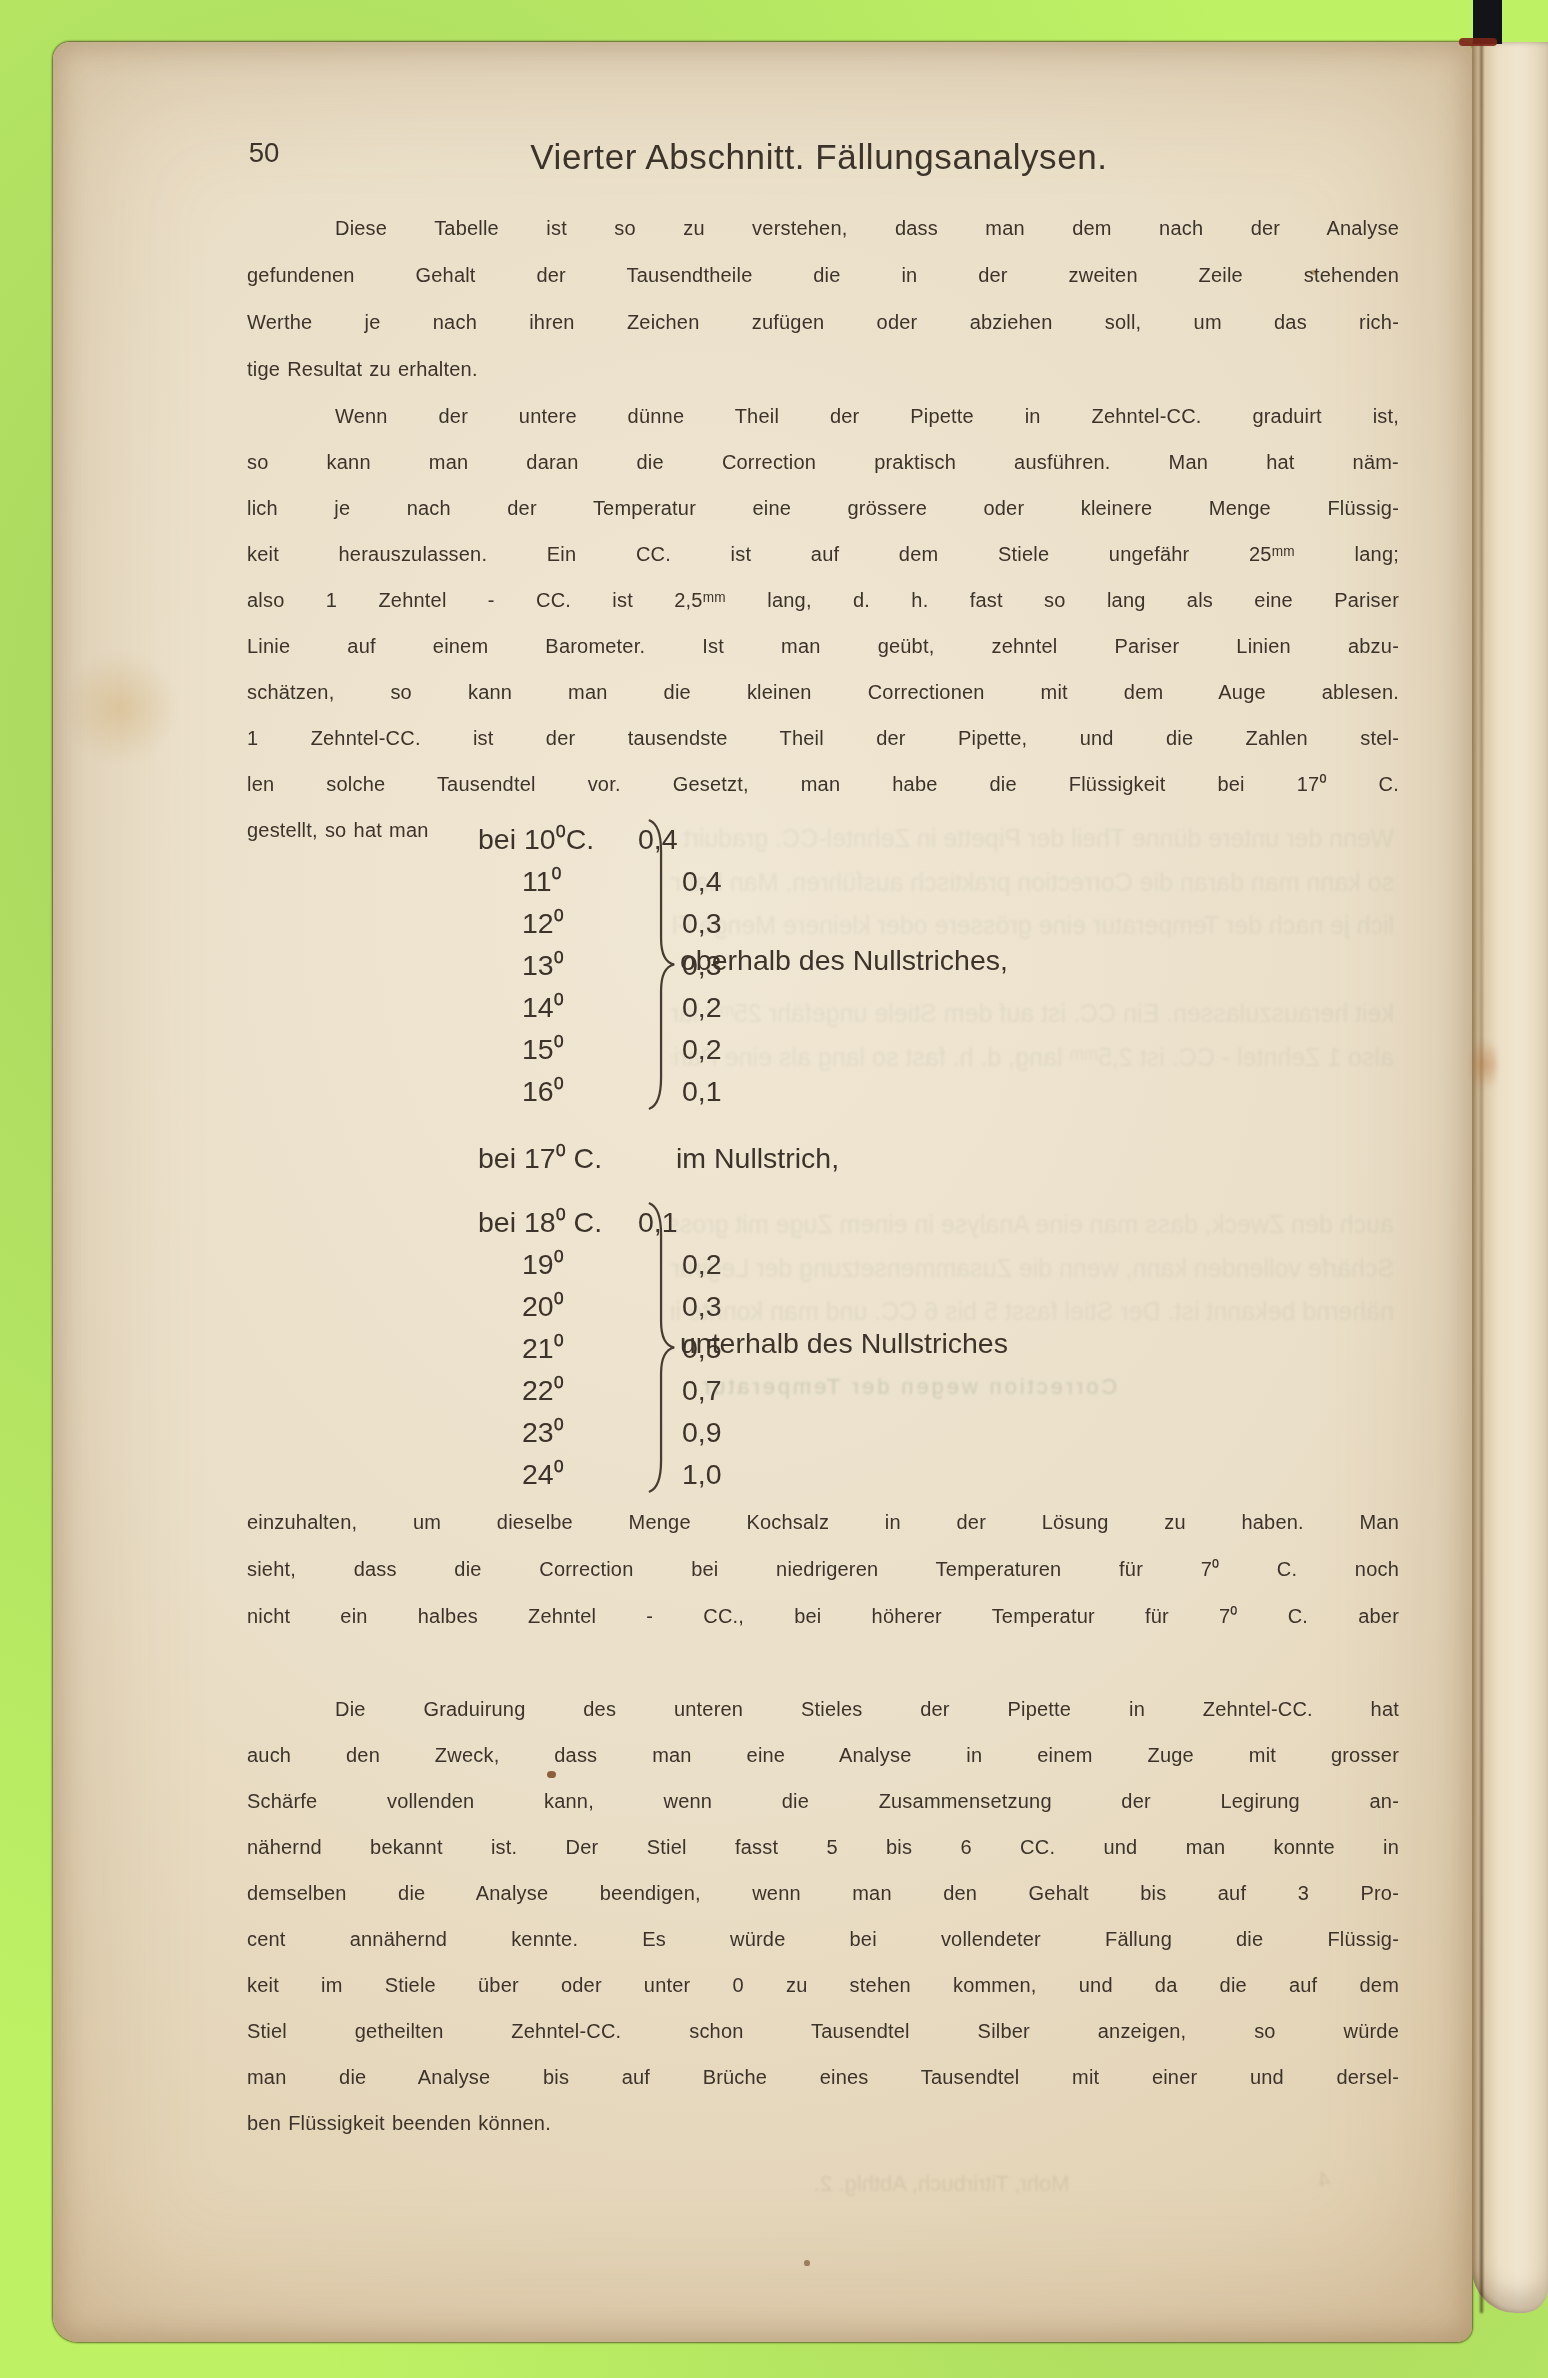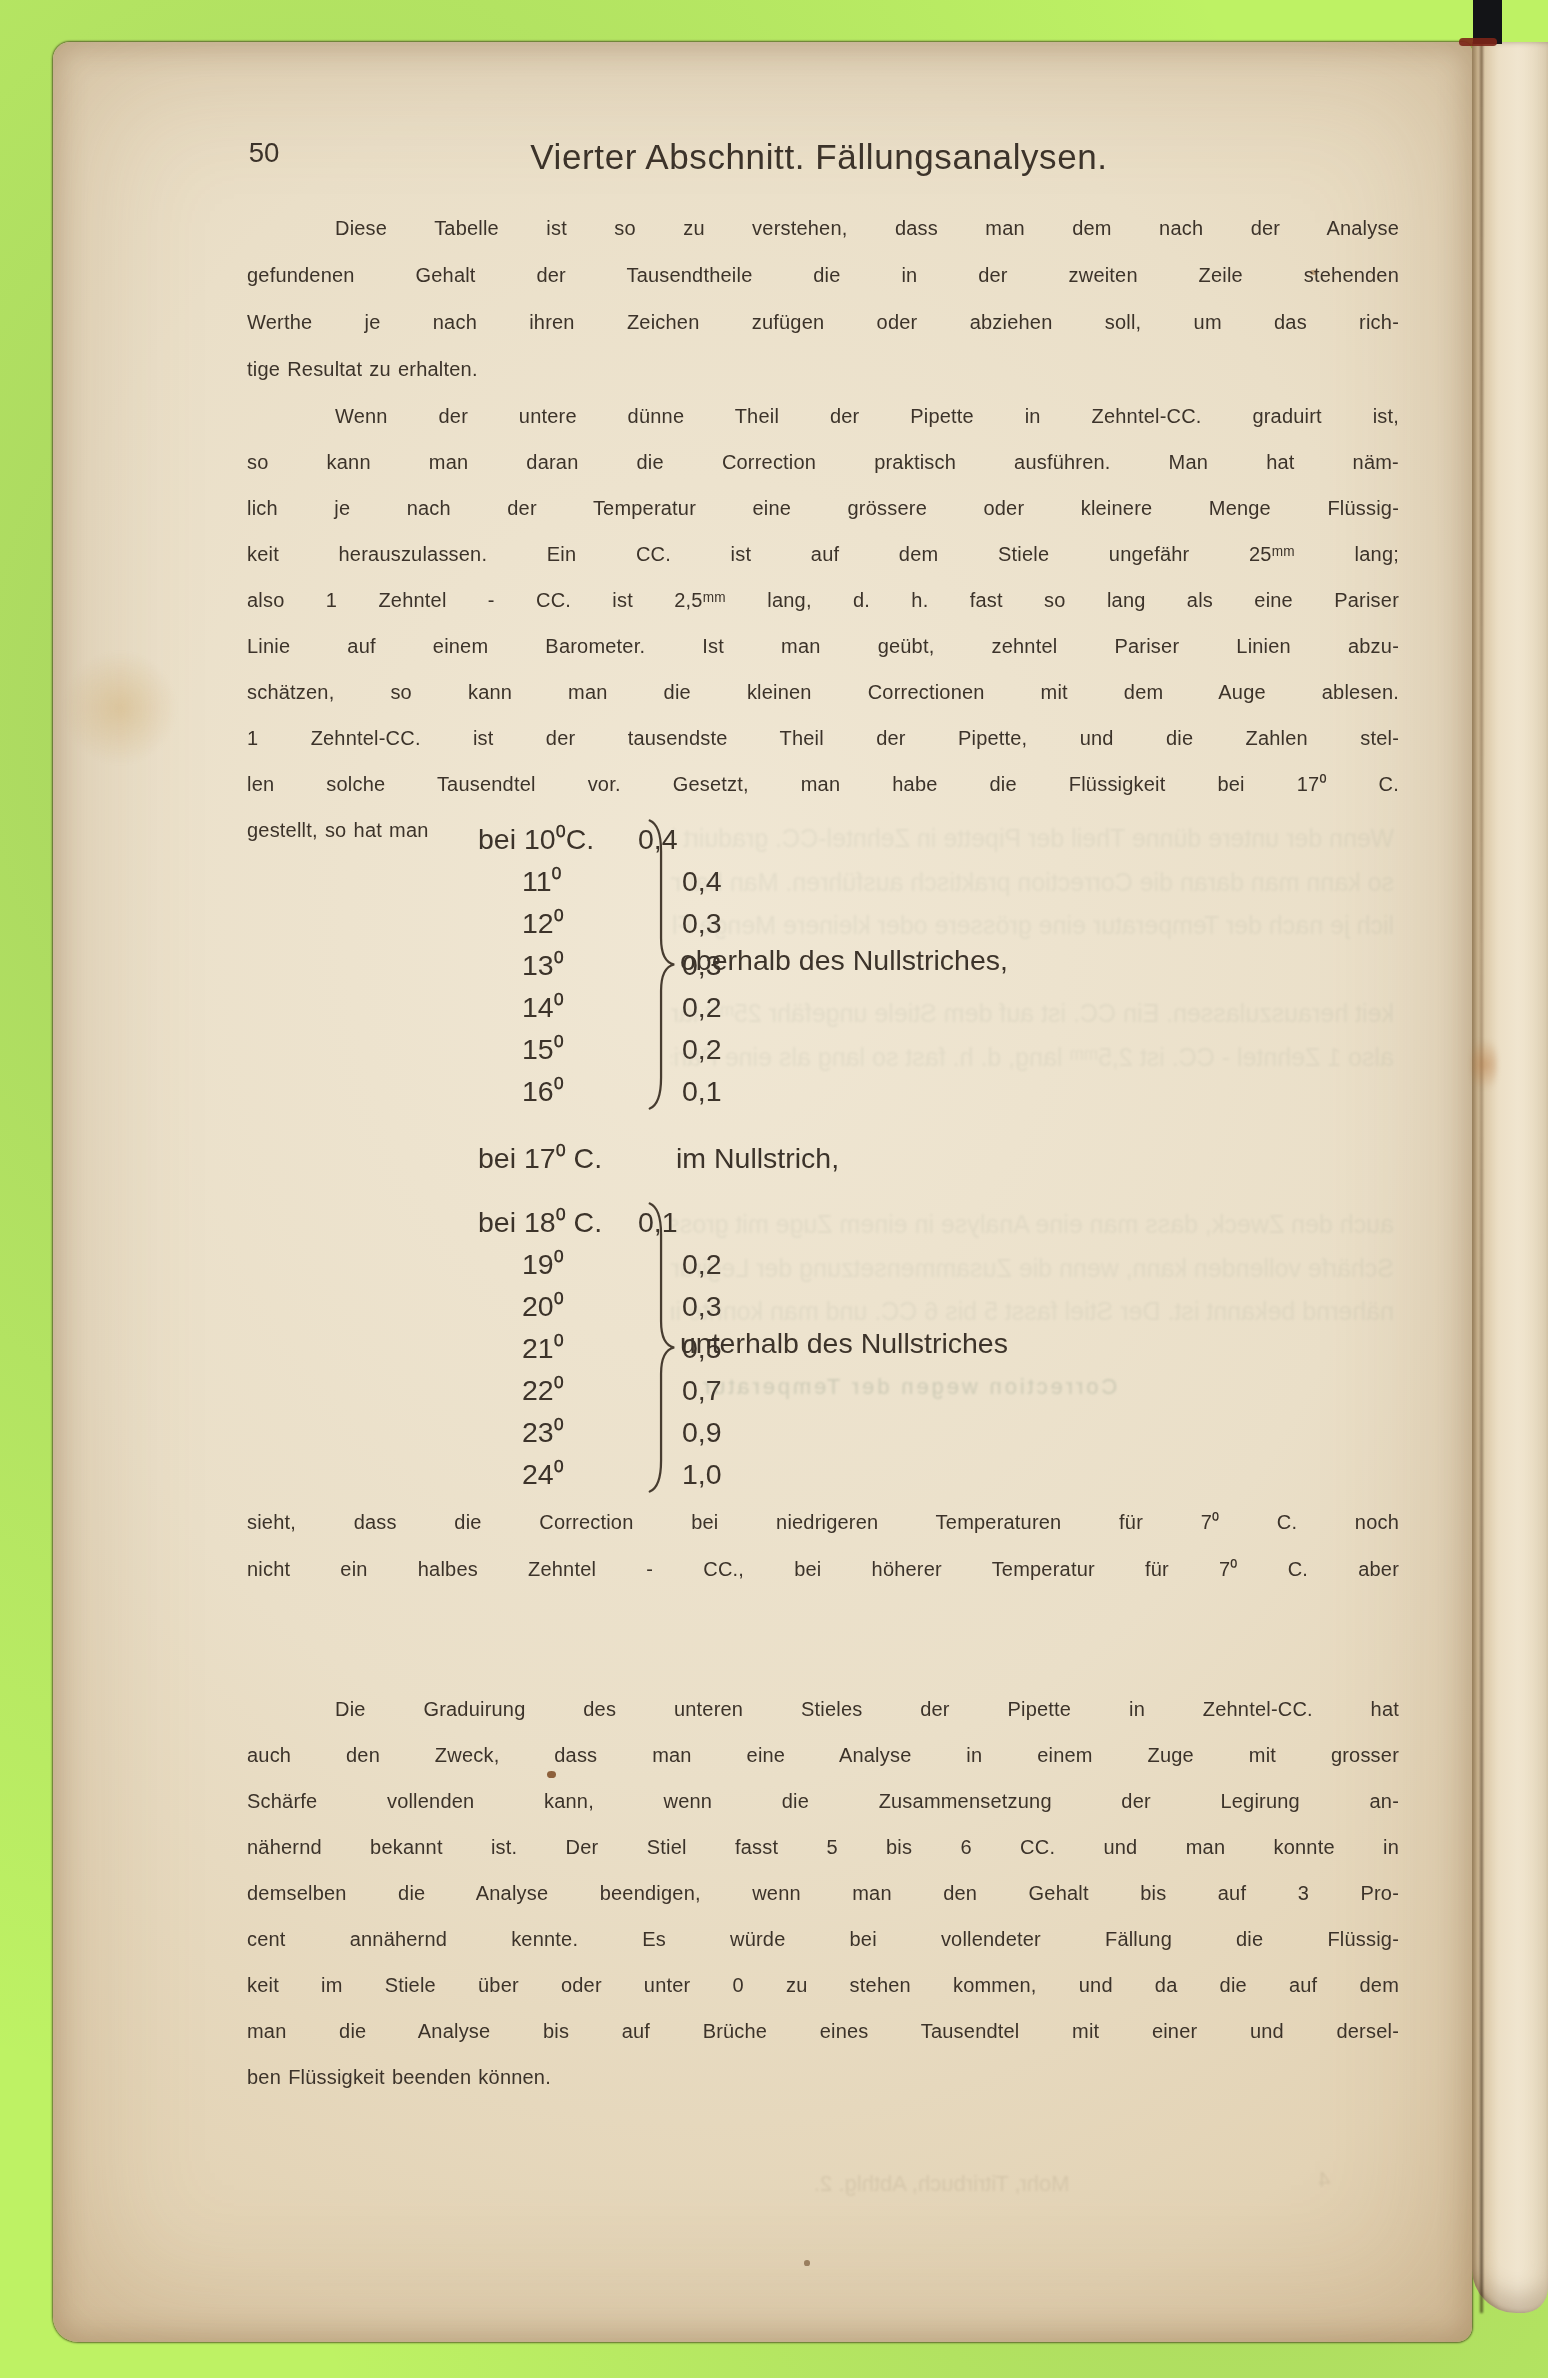--- a/index.html
+++ b/index.html
@@ -171,32 +171,34 @@
           <span class="temp">24⁰</span>
           <span class="val">1,0</span>
         </div>
         <svg class="brace" width="32" height="297" viewBox="0 0 34 312">
           <path d="M4,3 Q16,8 16,36 L16,128 Q16,153 30,156 Q16,159 16,184 L16,276 Q16,304 4,309" fill="none" stroke="#473c30" stroke-width="2.4" stroke-linecap="round"></path>
         </svg>
         <span class="tlabel">unterhalb des Nullstriches</span>
       </div>
 
       <div class="para p3">
+        <span class="tline">einzuhalten, um dieselbe Menge Kochsalz in der Lösung zu haben.  Man</span>
         <span class="tline">sieht, dass die Correction bei niedrigeren Temperaturen für 7⁰ C. noch</span>
         <span class="tline">nicht ein halbes Zehntel - CC., bei höherer Temperatur für 7⁰ C. aber</span>
       </div>
 
       <div class="para p4">
         <span class="tline ind">Die Graduirung des unteren Stieles der Pipette in Zehntel-CC. hat</span>
         <span class="tline">auch den Zweck, dass man eine Analyse in einem Zuge mit grosser</span>
         <span class="tline">Schärfe vollenden kann, wenn die Zusammensetzung der Legirung an-</span>
         <span class="tline">nähernd bekannt ist.  Der Stiel fasst 5 bis 6 CC. und man konnte in</span>
         <span class="tline">demselben die Analyse beendigen, wenn man den Gehalt bis auf 3 Pro-</span>
         <span class="tline">cent annähernd kennte.  Es würde bei vollendeter Fällung die Flüssig-</span>
         <span class="tline">keit im Stiele über oder unter 0 zu stehen kommen, und da die auf dem</span>
+        <span class="tline">Stiel getheilten Zehntel-CC. schon Tausendtel Silber anzeigen, so würde</span>
         <span class="tline">man die Analyse bis auf Brüche eines Tausendtel mit einer und dersel-</span>
         <span class="tline end">ben Flüssigkeit beenden können.</span>
       </div>
 
       <div class="bleed" style="left:428px;top:782px">Wenn der untere dünne Theil der Pipette in Zehntel-CC. graduirt ist,</div>
       <div class="bleed" style="left:428px;top:826px">so kann man daran die Correction praktisch ausführen.  Man hat näm-</div>
       <div class="bleed" style="left:428px;top:869px">lich je nach der Temperatur eine grössere oder kleinere Menge Flüssig-</div>
       <div class="bleed" style="left:428px;top:957px">keit herauszulassen.  Ein CC. ist auf dem Stiele ungefähr 25ᵐᵐ lang;</div>
       <div class="bleed" style="left:428px;top:1001px">also 1 Zehntel - CC. ist 2,5ᵐᵐ lang, d. h. fast so lang als eine Pariser</div>
       <div class="bleed" style="left:428px;top:1168px">auch den Zweck, dass man eine Analyse in einem Zuge mit grosser</div>

